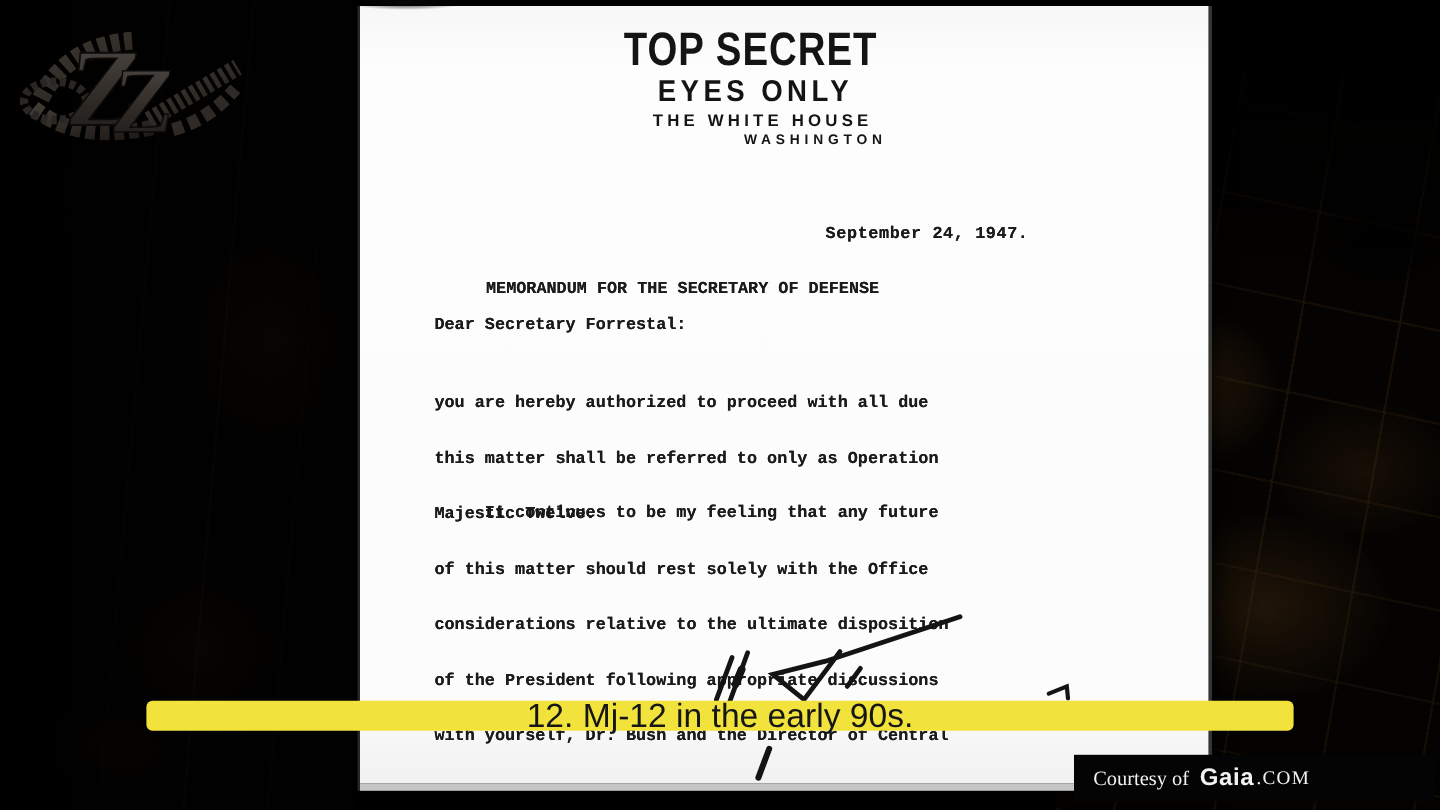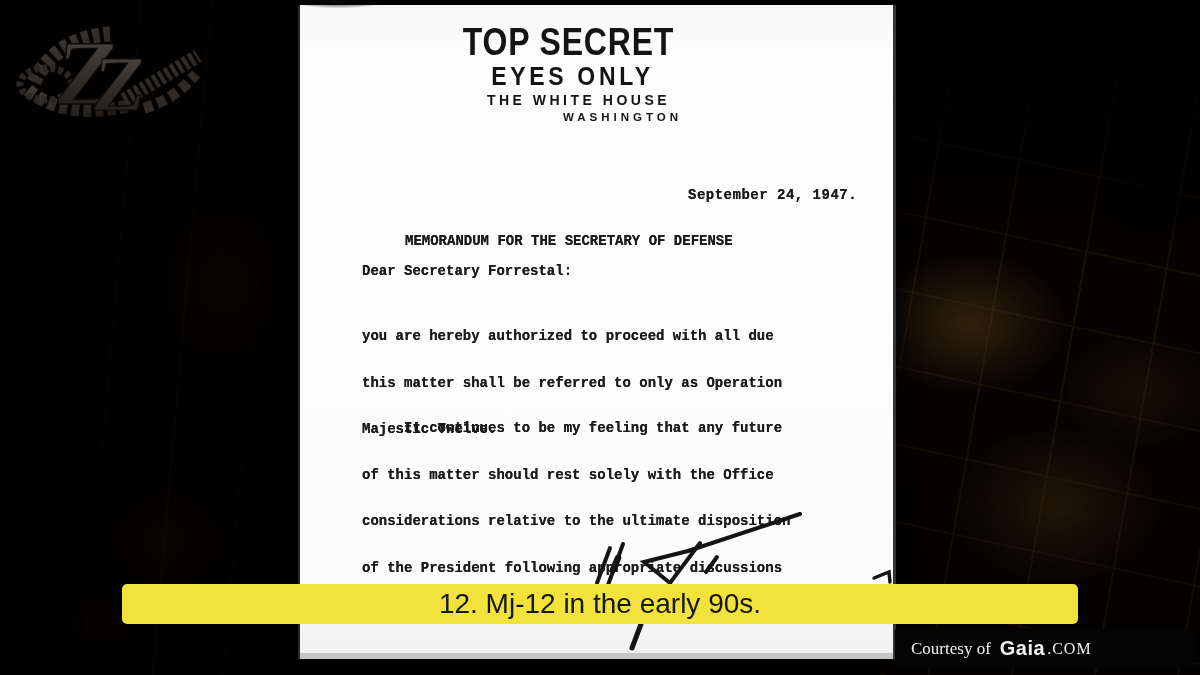--- a/index.html
+++ b/index.html
@@ -28,21 +28,21 @@
       radial-gradient(ellipse 110px 140px at 78% 42%, rgba(70,45,16,0.30), transparent 65%),
       radial-gradient(ellipse 130px 90px at 55% 80%, rgba(60,38,14,0.22), transparent 60%),
       radial-gradient(ellipse 90px 60px at 30% 92%, rgba(80,50,18,0.20), transparent 60%),
       repeating-linear-gradient(95deg, rgba(55,36,12,0.18) 0 2px, transparent 2px 70px),
       #050302;
   }
   
   #logo{position:absolute;left:6px;top:4px;width:205px;height:128px;opacity:0.92;}
   
   #paper{
-    position:absolute;left:300px;top:5px;width:593px;height:648px;
+    position:absolute;left:300px;top:5px;width:707px;height:648px;
     background:linear-gradient(180deg,#f7f7f7 0%,#fdfdfd 8%,#fcfcfc 88%,#f1f1f1 100%);
     border-bottom:6px solid #c6c6c6;
     box-shadow:3px 0 0 rgba(70,70,70,0.75), 9px 0 14px rgba(0,0,0,0.7), -2px 0 0 rgba(120,120,120,0.35);
   }
   .smudge-top{position:absolute;left:300px;top:0;width:85px;height:8px;
     background:radial-gradient(ellipse at 45% 20%, rgba(8,8,8,0.95), rgba(8,8,8,0.0) 75%);}
   .ctr{position:absolute;left:0;text-align:center;color:#141414;}
   .stamp1{top:15px;right:56px;font-weight:bold;font-size:39px;letter-spacing:1px;
     transform:scaleX(0.82);transform-origin:center;font-family:"Liberation Sans",sans-serif;}
   .stamp2{top:57px;right:48px;font-weight:bold;font-size:25px;letter-spacing:4px;
@@ -55,21 +55,21 @@
     text-shadow:0 0 0.5px rgba(10,10,10,0.9);
   }
   .date{left:388px;top:183px;letter-spacing:0.5px;}
   .memo{left:62px;top:229px;margin-left:43px;}
   .dear{left:62px;top:259px;}
   .p1{left:62px;top:293px;}
   .p2{left:62px;top:385px;}
   #signature{position:absolute;left:560px;top:500px;width:340px;height:160px;}
   
   #subtitle{
-    position:absolute;left:122px;top:584px;width:956px;height:40px;border-radius:5px;
+    position:absolute;left:122px;top:584px;width:956px;height:25px;border-radius:5px;
     display:flex;align-items:center;justify-content:center;
     font-size:28px;color:#161616;z-index:5;
     font-family:"Liberation Sans",sans-serif;
   }
   
   #courtesy{
     position:absolute;left:895px;top:629px;width:300px;height:39px;
     display:flex;align-items:center;z-index:6;padding-left:16px;box-sizing:border-box;
     color:#f2f2f2;
   }

